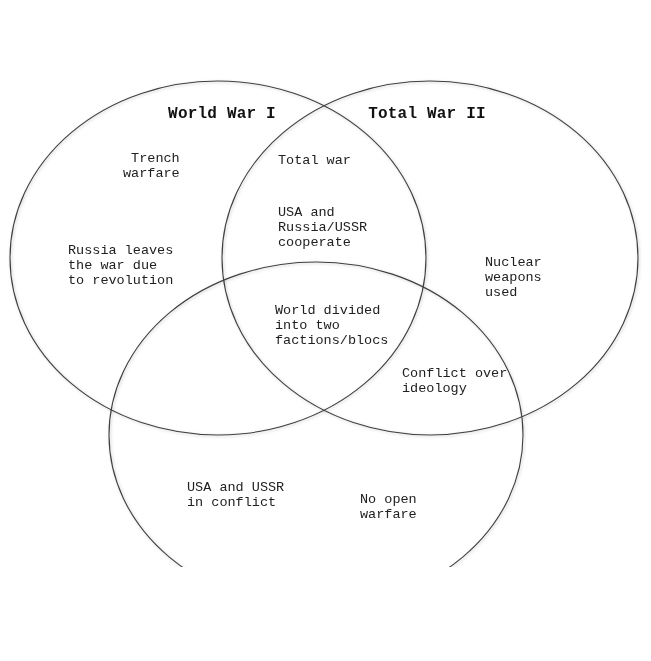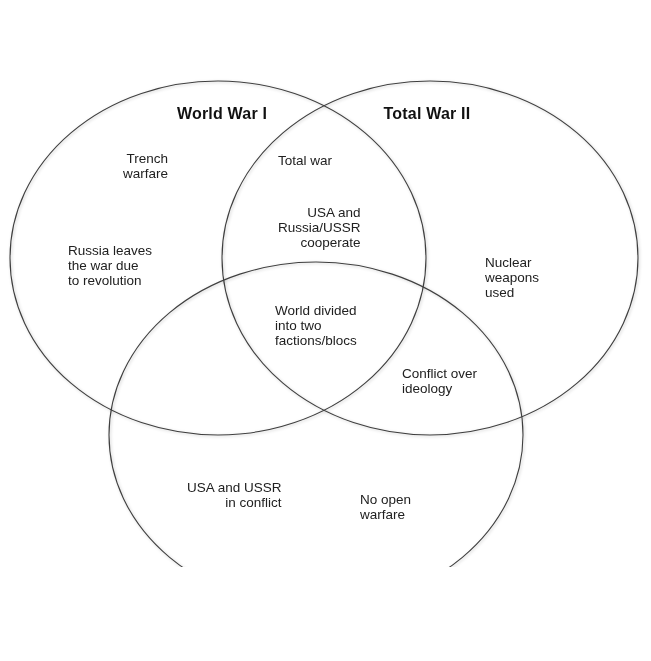--- a/index.html
+++ b/index.html
@@ -6,21 +6,21 @@
     margin: 0;
     padding: 0;
     background: #ffffff;
   }
   .stage {
     position: relative;
     width: 651px;
     height: 567px;
     background: #ffffff;
     overflow: hidden;
-    font-family: Liberation Sans, sans-serif;
+    font-family: Liberation Mono, monospace;
   }
   .venn-svg {
     position: absolute;
     left: 0;
     top: 0;
   }
   .venn-ellipse {
     fill: none;
     stroke: #3f3f3f;
     stroke-width: 1.1;
@@ -42,26 +42,26 @@
     color: #212121;
     white-space: pre-line;
   }
   .title-wwi  { left: 222px; top: 105px; }
   .title-wwii { left: 427px; top: 105px; }
   .title-cold { left: 313px; top: 576px; }
 
   .lbl-trench    { left: 123px; top: 151px; text-align: right; }
   .lbl-russia    { left: 68px;  top: 243px; }
   .lbl-total     { left: 278px; top: 153px; }
-  .lbl-coop      { left: 278px; top: 205px; text-align: right; }
+  .lbl-coop      { left: 278px; top: 205px; }
   .lbl-ussrger   { left: 445px; top: 159px; }
   .lbl-nuclear   { left: 485px; top: 255px; }
   .lbl-divided   { left: 275px; top: 303px; }
   .lbl-ideology  { left: 402px; top: 366px; }
-  .lbl-usaussr   { left: 187px; top: 480px; text-align: right; }
+  .lbl-usaussr   { left: 187px; top: 480px; }
   .lbl-noopen    { left: 360px; top: 492px; }
 </style>
 </head>
 <body>
 
 <div class="stage">
 
   <svg class="venn-svg" width="651" height="661" viewBox="0 0 651 661">
     <ellipse class="venn-ellipse" cx="218" cy="258" rx="208" ry="177"></ellipse>
     <ellipse class="venn-ellipse" cx="430" cy="258" rx="208" ry="177"></ellipse>

